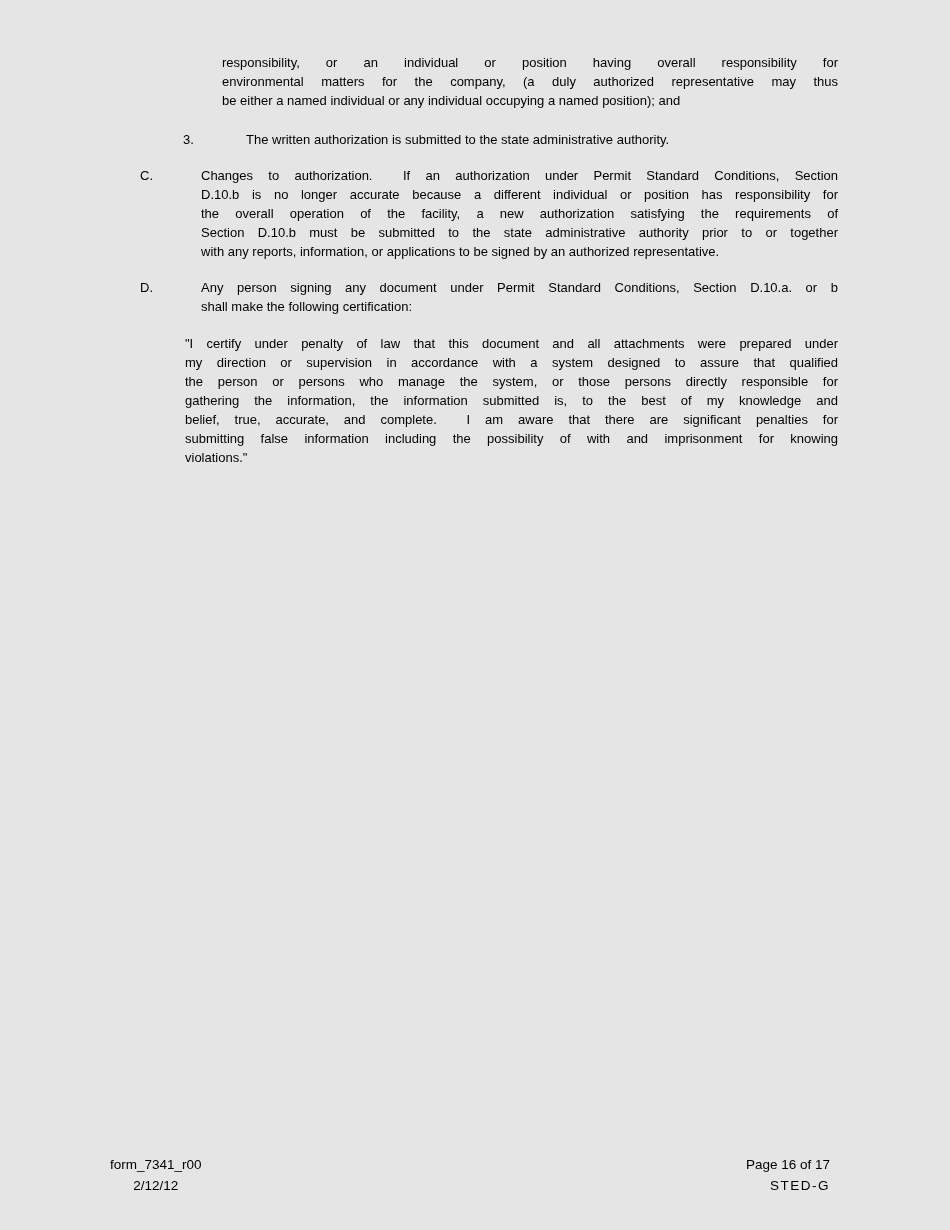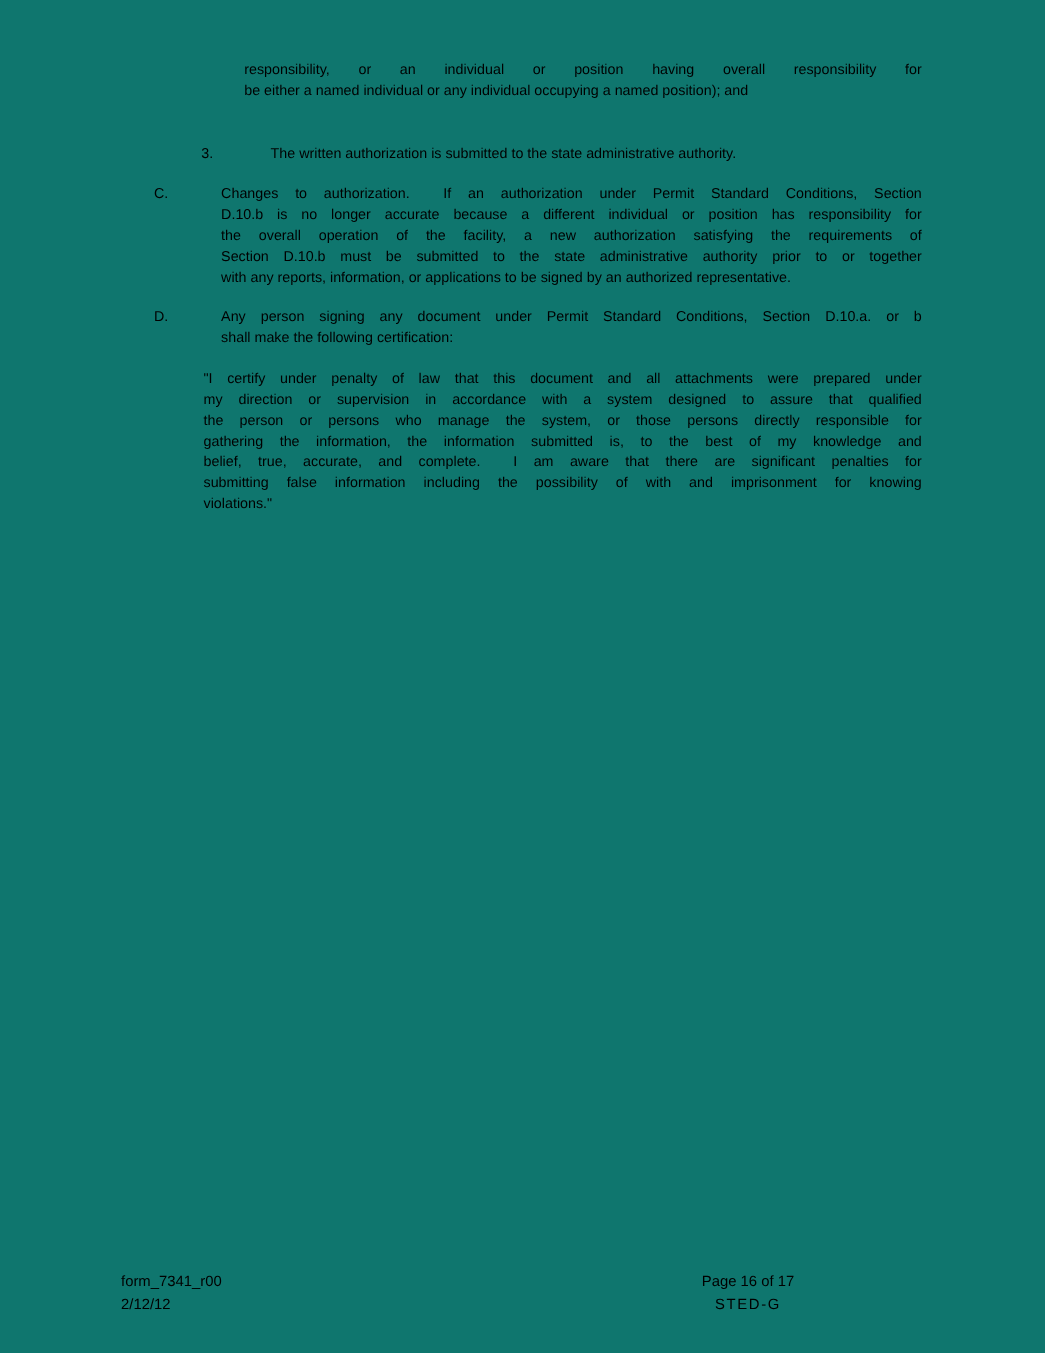--- a/index.html
+++ b/index.html
@@ -4,21 +4,21 @@
 <style>
   html, body {
     margin: 0;
     padding: 0;
     background: #ffffff;
   }
   .page {
     position: relative;
     width: 950px;
     height: 1230px;
-    background: #0f766e;
+    background: #e5e5e5;
     color: #000000;
     font-family: "Liberation Sans", sans-serif;
     font-size: 13px;
     line-height: 19px;
     overflow: hidden;
   }
   
   .tline {
     text-align: justify;
     text-align-last: justify;
@@ -63,41 +63,43 @@
     left: 185px;
     top: 334px;
     width: 653px;
   }
   .footer-left {
     position: absolute;
     left: 110px;
     top: 1154px;
     font-size: 13.5px;
     line-height: 21px;
+    text-align: center;
   }
   .footer-right {
     position: absolute;
     left: 530px;
     top: 1154px;
     width: 300px;
     font-size: 13.5px;
     line-height: 21px;
-    text-align: center;
+    text-align: right;
   }
   .doc-code {
     letter-spacing: 1.5px;
   }
 </style>
 </head>
 <body>
 
 <div class="page">
 
   <div class="intro-para">
       <div class="tline">responsibility, or an individual or position having overall responsibility for</div>
+      <div class="tline">environmental matters for the company, (a duly authorized representative may thus</div>
       <div class="tline last">be either a named individual or any individual occupying a named position); and</div>
     </div>
 
   <div class="numbered-item">
     <span class="num">3.</span><span>The written authorization is submitted to the state administrative authority.</span>
   </div>
 
   <div class="section" id="section-c">
     <span class="sec-label">C.</span>
     <div class="sec-body">

